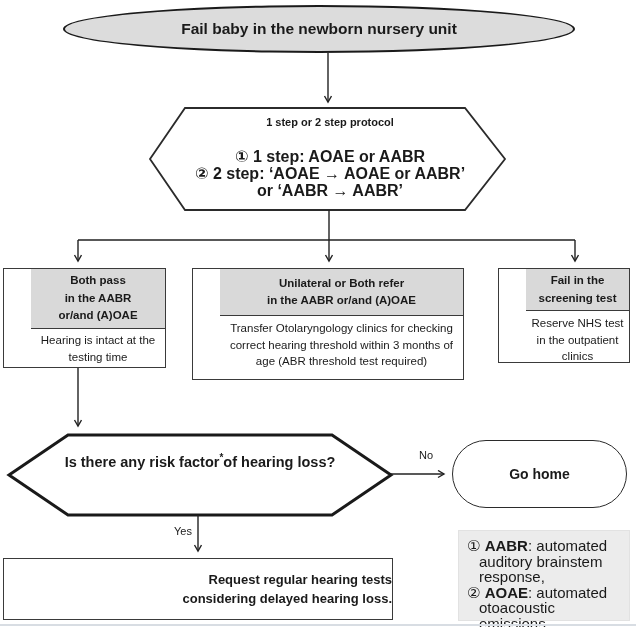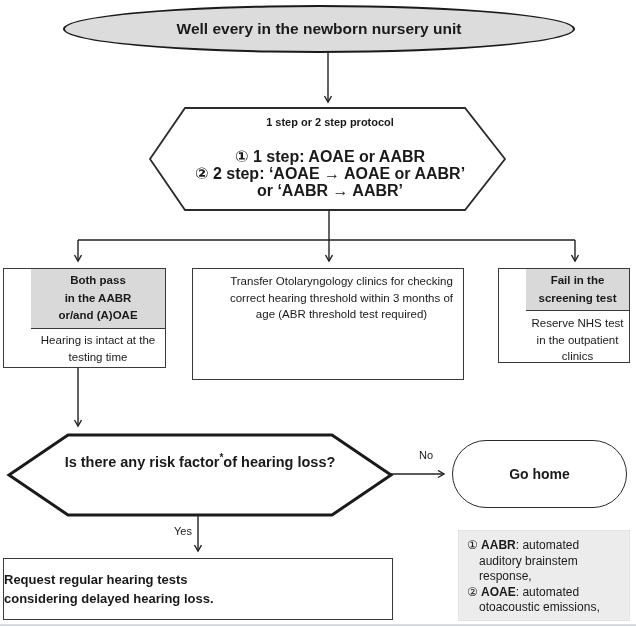--- a/index.html
+++ b/index.html
@@ -47,27 +47,27 @@
     left:452px;top:440px;width:175px;height:68px;border:1.7px solid #2b2b2b;border-radius:34px;
     background:#fff;display:flex;align-items:center;justify-content:center;
     font-weight:bold;font-size:14px;box-sizing:border-box;
   }
   .edge-label{font-size:11px;color:#1a1a1a;}
   .label-no{left:403px;top:449px;width:46px;text-align:center;}
   .label-yes{left:150px;top:525px;width:42px;text-align:right;}
 
   .followup{
     left:3px;top:558px;width:390px;height:62px;border:1.5px solid #3a3a3a;background:#fff;
-    display:flex;flex-direction:column;align-items:flex-start;justify-content:center;
+    display:flex;flex-direction:column;align-items:flex-end;justify-content:center;
     font-weight:bold;font-size:13px;line-height:19px;box-sizing:border-box;
   }
 
   .legend{
     left:458px;top:530px;width:172px;height:91px;background:#ececec;border:1px solid #e2e2e2;
-    padding:7px 8px;font-size:12px;line-height:15.5px;box-sizing:border-box;color:#1a1a1a;
+    padding:7px 8px;font-size:15px;line-height:15.5px;box-sizing:border-box;color:#1a1a1a;
   }
   .legend-item{padding-left:12px;text-indent:-12px;}
   .legend-item b{font-weight:bold;}
 
   .bottom-rule{left:0;top:624px;width:636px;height:2px;background:#d8dde3;}
 </style>
 </head>
 <body>
 
 <div class="canvas">
@@ -90,40 +90,44 @@
 
     <path d="M78 368 V426" stroke="#222" stroke-width="1.4" fill="none" marker-end="url(#arr)"></path>
 
     <polygon points="68,435 332,435 391,475 332,515 68,515 9,475" fill="#ffffff" stroke="#1a1a1a" stroke-width="3"></polygon>
 
     <path d="M391 474 H444" stroke="#222" stroke-width="1.4" fill="none" marker-end="url(#arr)"></path>
     <path d="M198 515 V551" stroke="#222" stroke-width="1.4" fill="none" marker-end="url(#arr)"></path>
   </svg>
 
   <div class="abs start-ellipse">
-    <span>Well every in the newborn nursery unit</span>
+    <span>Fail baby in the newborn nursery unit</span>
   </div>
 
   <div class="abs center hex-text-title">1 step or 2 step protocol</div>
   <div class="abs center hex-text-sub">
     <div>① 1 step: AOAE or AABR</div>
     <div>② 2 step: ‘AOAE → AOAE or AABR’</div>
     <div>or ‘AABR → AABR’</div>
   </div>
 
   <div class="abs box outcome-left">
     <div class="box-head">
       <div>Both pass</div>
       <div>in the AABR</div>
       <div>or/and (A)OAE</div>
     </div>
     <div class="box-body center">Hearing is intact at the testing time</div>
   </div>
 
   <div class="abs box outcome-mid">
+    <div class="box-head">
+      <div>Unilateral or Both refer</div>
+      <div>in the AABR or/and (A)OAE</div>
+    </div>
     <div class="box-body center">Transfer Otolaryngology clinics for checking correct hearing threshold within 3 months of age (ABR threshold test required)</div>
   </div>
 
   <div class="abs box outcome-right">
     <div class="box-head">
       <div>Fail in the</div>
       <div>screening test</div>
     </div>
     <div class="box-body center">Reserve NHS test in the outpatient clinics</div>
   </div>

